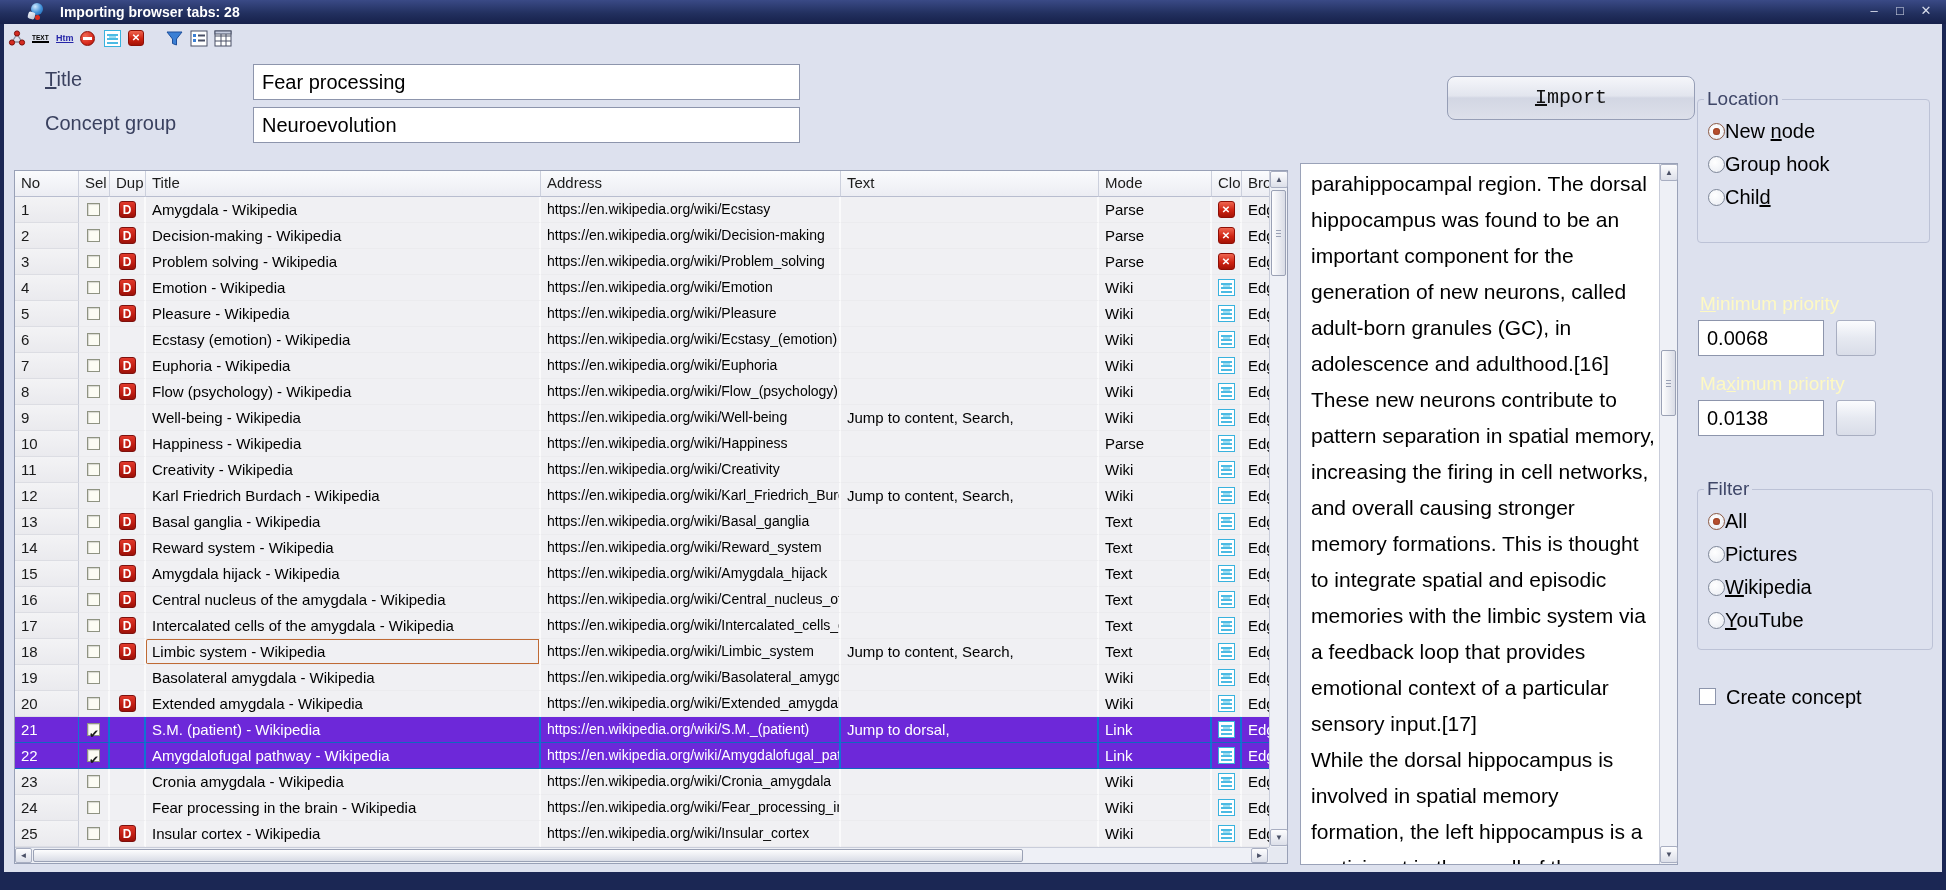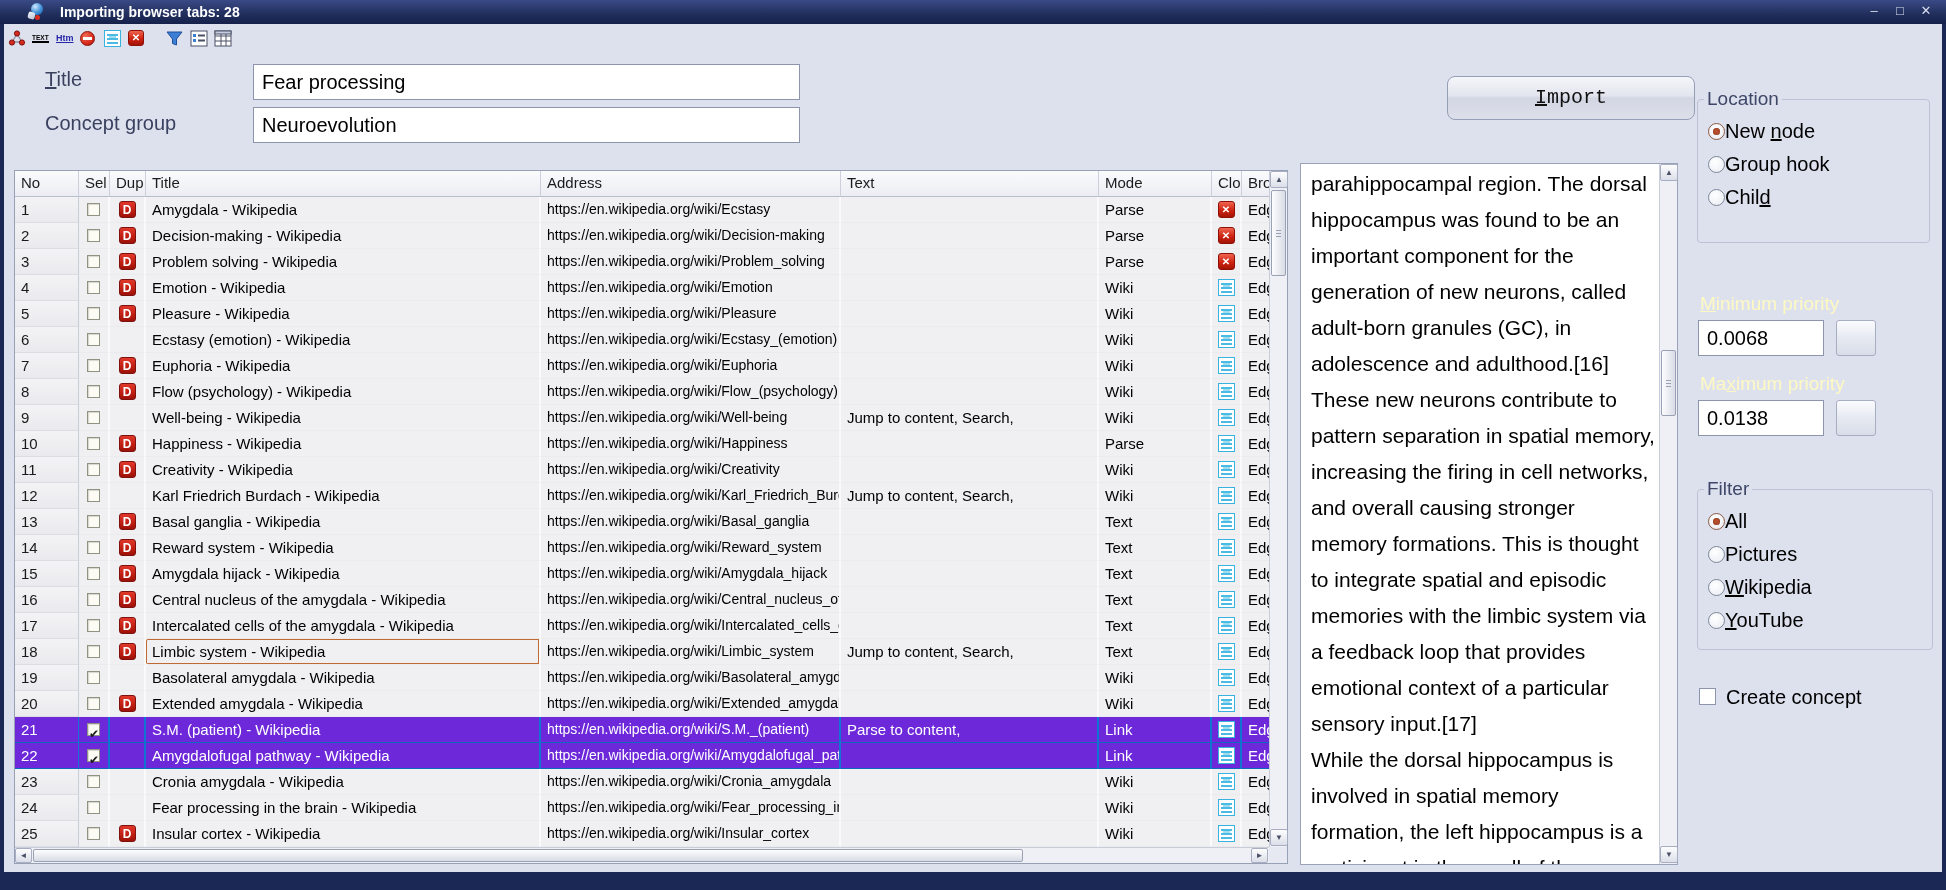--- a/index.html
+++ b/index.html
@@ -575,21 +575,21 @@
         <div class="td c8">Edge</div>
       </div>
       <div class="tr sel">
         <div class="td c0 no-cell">21</div>
         <div class="td c1 center">
           <span class="cb on"></span>
         </div>
         <div class="td c2 center"></div>
         <div class="td c3">S.M. (patient) - Wikipedia</div>
         <div class="td c4 addr">https://en.wikipedia.org/wiki/S.M._(patient)</div>
-        <div class="td c5">Parse to content,</div>
+        <div class="td c5">Jump to dorsal,</div>
         <div class="td c6">Link</div>
         <div class="td c7 center">
           <span class="page-ico"></span>
         </div>
         <div class="td c8">Edge</div>
       </div>
       <div class="tr sel">
         <div class="td c0 no-cell">22</div>
         <div class="td c1 center">
           <span class="cb on"></span>

